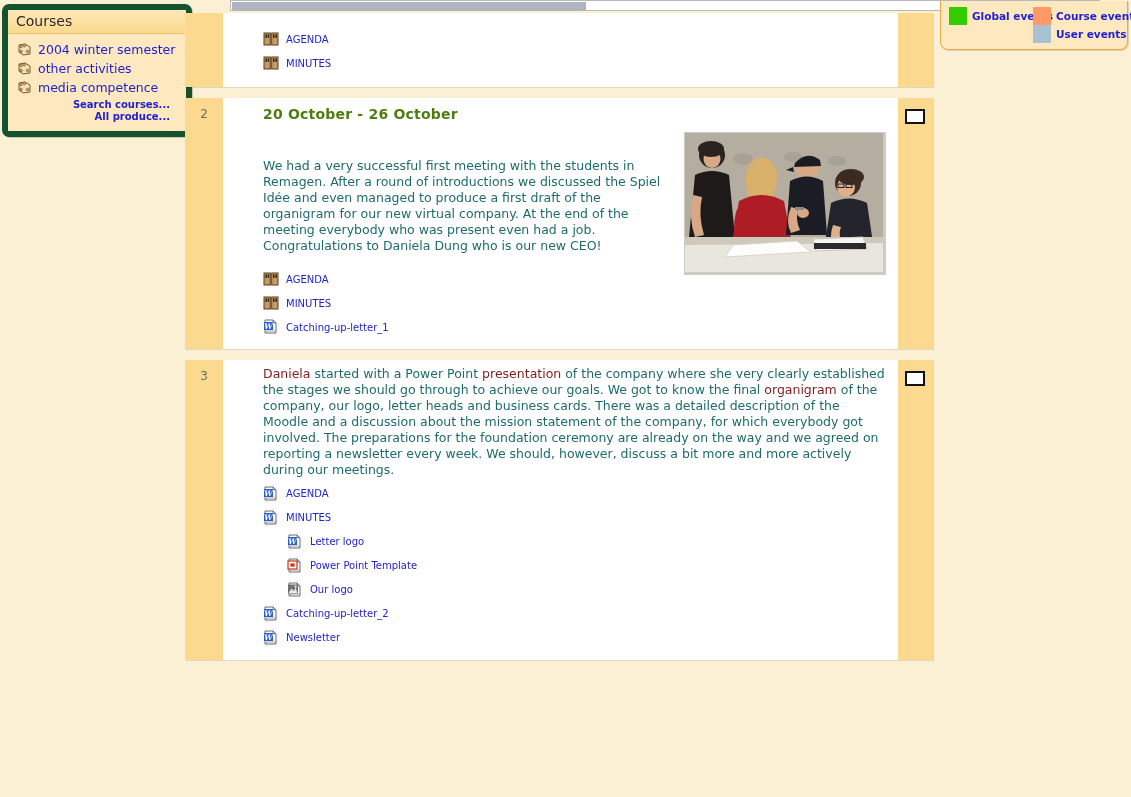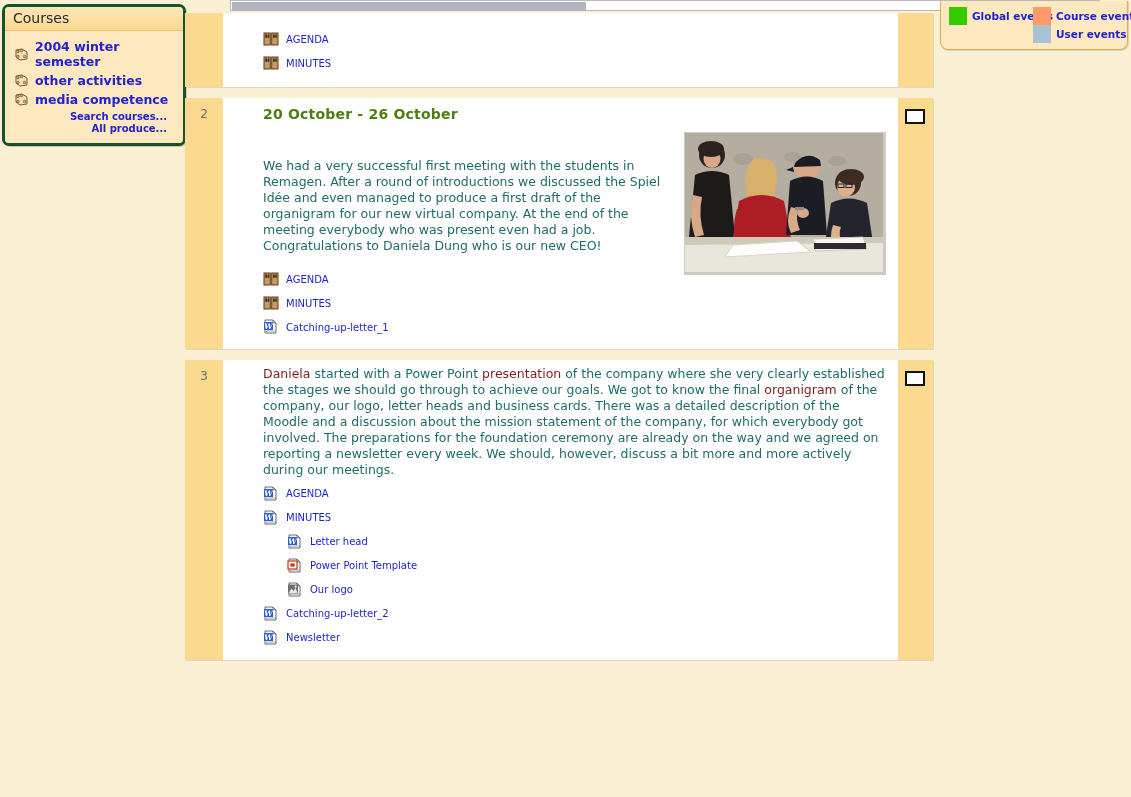--- a/index.html
+++ b/index.html
@@ -17,33 +17,33 @@
   
   .topbar{position:absolute;left:230px;top:0;width:901px;height:13px;background:#fbefd4;}
   .sb-track{position:absolute;left:0;top:0;width:870px;height:11px;background:#ffffff;border:1px solid #b8b8b8;box-sizing:border-box;}
   .sb-thumb{position:absolute;left:1px;top:1px;width:354px;height:9px;background:#b0b3c0;}
   .sb-right-gap{position:absolute;left:870px;top:0;width:31px;height:13px;background:#fbefd4;}
 
   
   .courses-block{
     position:absolute;left:2px;top:4px;width:178px;
     background:#fde3b0;
-    border:3px solid #14532d;
+    border:6px solid #14532d;
     border-radius:7px;
     box-shadow:1px 1px 0 rgba(0,0,0,.18);
     overflow:hidden;
   }
   .courses-head{
     height:23px;line-height:23px;padding-left:8px;
     font-size:14px;color:#2a2a2a;
     background:linear-gradient(to bottom,#ffe7b8,#fbd98e);
     border-bottom:1px solid #f0c06a;
   }
   .courses-body{background:#fde8c0;padding:6px 8px 8px 8px;}
-  .course-row{display:flex;align-items:center;margin:2px 0 4px 2px;font-weight:bold;}
+  .course-row{display:flex;align-items:center;margin:2px 0 4px 2px;}
   .course-row a{font-size:12.5px;}
   .courses-links{text-align:right;padding-right:8px;}
   .courses-links a{display:block;font-size:10px;font-weight:bold;color:#2222cc;margin:1px 0;}
 
   
   .ico-coursebox{width:14px;height:13px;margin-right:6px;flex:0 0 auto;position:relative;}
 
   
   .legend{
     position:absolute;right:3px;top:1px;width:186px;height:48px;
@@ -360,21 +360,21 @@
           <div class="act indent">
             <span class="act-ico">
               <svg width="16" height="16" viewBox="0 0 16 16">
                 <polygon points="2,1 10,1 13,4 13,14 2,14" fill="#ffffff" stroke="#5a5a5a" stroke-width=".9"></polygon>
                 <polygon points="10,1 13,4 10,4" fill="#d8d8d8" stroke="#5a5a5a" stroke-width=".7"></polygon>
                 <rect x="1" y="3" width="9" height="8" fill="#2a5fcc"></rect>
                 <text x="5.5" y="9.8" font-size="7.5" font-family="DejaVu Serif, serif" font-style="italic" font-weight="bold" fill="#ffffff" text-anchor="middle">W</text>
                 <path d="M2 14 L4 12 L13 12" stroke="#8a8a8a" stroke-width=".8" fill="none"></path>
               </svg>
             </span>
-            <a href="#" class="act-label">Letter head</a>
+            <a href="#" class="act-label">Letter logo</a>
           </div>
           <div class="act indent">
             <span class="act-ico">
               <svg width="16" height="16" viewBox="0 0 16 16">
                 <polygon points="2,1 10,1 13,4 13,14 2,14" fill="#ffffff" stroke="#5a5a5a" stroke-width=".9"></polygon>
                 <polygon points="10,1 13,4 10,4" fill="#d8d8d8" stroke="#5a5a5a" stroke-width=".7"></polygon>
                 <rect x="1" y="3" width="9" height="8" fill="#ffffff" stroke="#cc3311" stroke-width="1.2"></rect>
                 <rect x="3.4" y="5.4" width="4.2" height="3.2" fill="#cc3311"></rect>
                 <path d="M2 14 L4 12 L13 12" stroke="#8a8a8a" stroke-width=".8" fill="none"></path>
               </svg>

